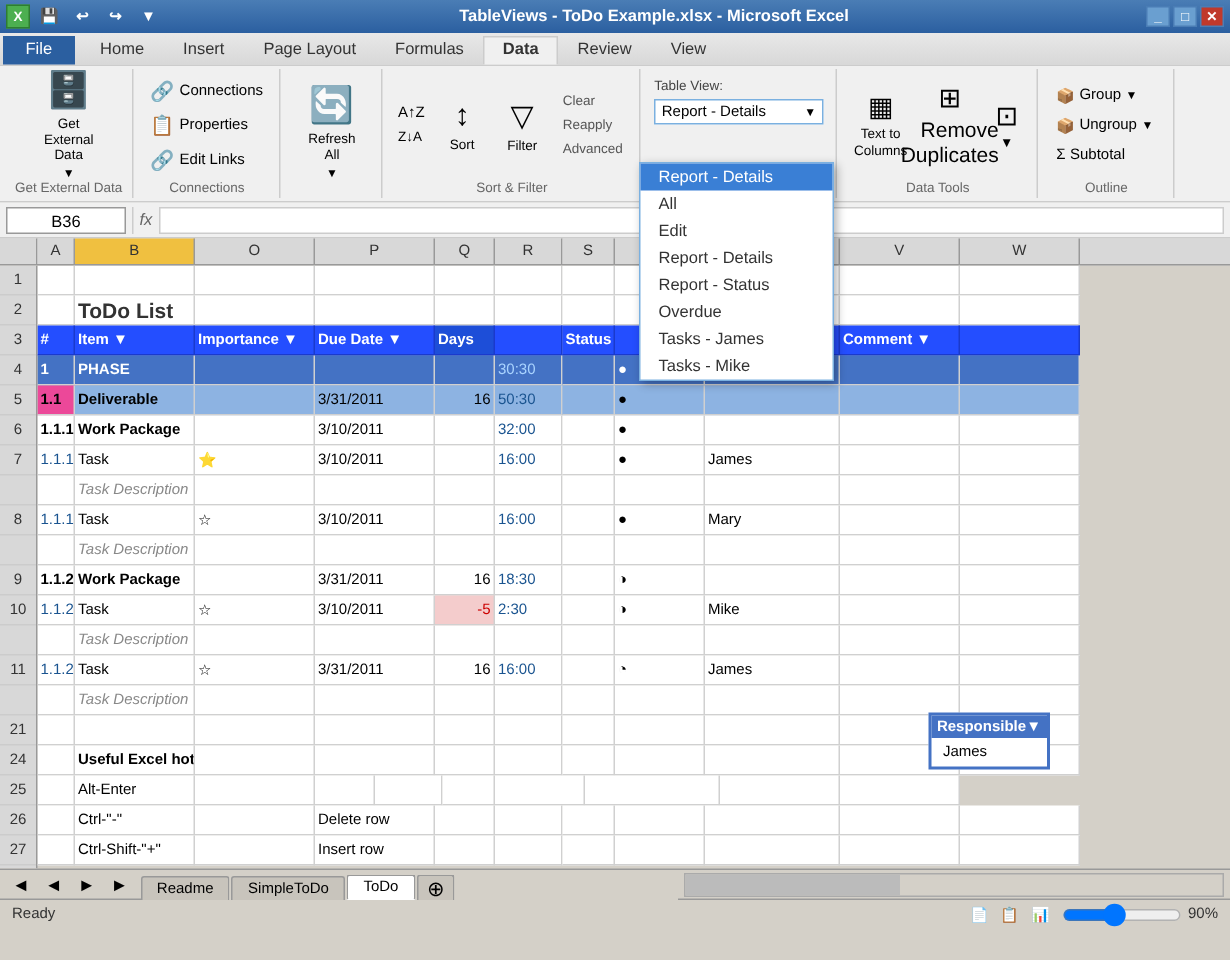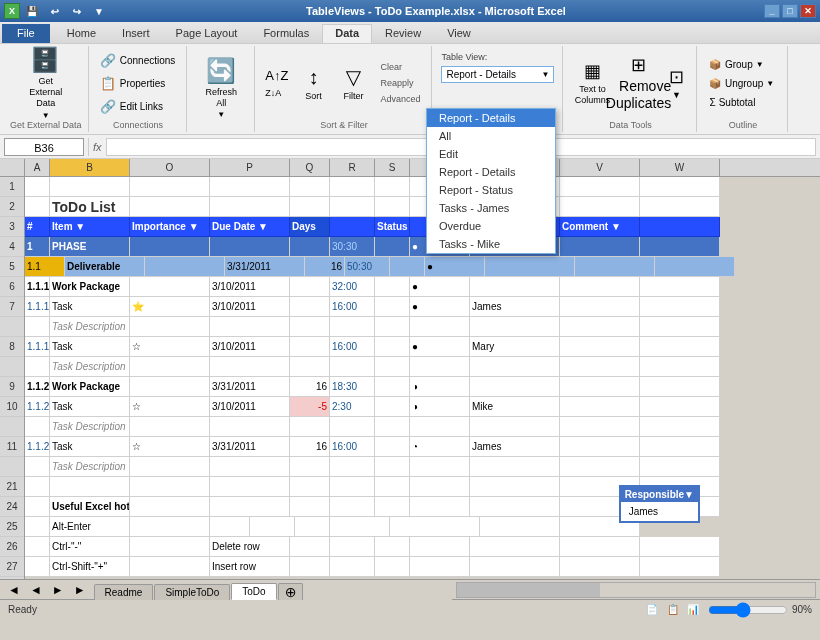--- a/index.html
+++ b/index.html
@@ -90,21 +90,21 @@
     .sheet-tabs { background: #d4d0c8; display: flex; align-items: flex-end; height: 20px; border-top: 1px solid #999; padding-left: 4px; gap: 1px; }
     .sheet-tab { background: #c8c4bc; border: 1px solid #999; border-bottom: none; padding: 2px 10px; font-size: 10px; cursor: pointer; border-radius: 2px 2px 0 0; }
     .sheet-tab.active { background: white; font-weight: normal; border-bottom: 1px solid white; }
 
     
     .status-bar { background: #d4d0c8; height: 20px; display: flex; align-items: center; padding: 0 8px; font-size: 10px; color: #333; border-top: 1px solid #999; justify-content: space-between; }
     .status-right { display: flex; align-items: center; gap: 8px; }
     .zoom-control { display: flex; align-items: center; gap: 4px; }
 
     
-    .float-panel { position: absolute; bottom: 56px; right: 120px; background: white; border: 2px solid #4472c4; padding: 4px 8px; font-size: 10px; }
+    .float-panel { position: absolute; bottom: 66px; right: 120px; background: white; border: 2px solid #4472c4; padding: 4px 8px; font-size: 10px; }
     .float-panel-header { background: #4472c4; color: white; font-weight: bold; font-size: 10px; padding: 2px 4px; margin: -4px -8px 4px -8px; display: flex; justify-content: space-between; align-items: center; }
   </style>
 </head>
 <body>
 
 <div class="title-bar">
   <span class="title-bar-icon">X</span>
   <div class="quick-access" style="background:transparent; height:auto; padding:0; gap:4px; flex:0;">
     <span class="qa-btn">💾</span>
     <span class="qa-btn">↩</span>
@@ -170,21 +170,21 @@
           <span style="font-size:8px;">▼</span>
         </div>
       </div>
       <div class="ribbon-group-title"> </div>
     </div>
 
     <div class="ribbon-group" style="min-width:130px;">
       <div class="ribbon-group-content" style="gap:4px;">
 
         <div style="display:flex; flex-direction:column; gap:1px;">
-          <div class="ribbon-btn-small" style="font-size:13px; padding:1px 2px;">
+          <div class="ribbon-btn-small" style="font-size:10px; padding:1px 2px;">
             <span>A↑Z</span>
           </div>
           <div class="ribbon-btn-small" style="font-size:9px; padding:1px 2px;">
             <span>Z↓A</span>
           </div>
         </div>
 
         <div class="ribbon-btn-large" style="width:36px;">
           <span class="btn-icon" style="font-size:20px;">↕</span>
           <span style="font-size:9px;">Sort</span>
@@ -255,22 +255,22 @@
 
   </div>
 </div>
 
 <div class="dropdown-menu">
   <div class="dropdown-item selected">Report - Details</div>
   <div class="dropdown-item">All</div>
   <div class="dropdown-item">Edit</div>
   <div class="dropdown-item">Report - Details</div>
   <div class="dropdown-item">Report - Status</div>
+  <div class="dropdown-item">Overdue</div>
   <div class="dropdown-item">Tasks - James</div>
-  <div class="dropdown-item">Overdue</div>
   <div class="dropdown-item">Tasks - Mike</div>
 </div>
 
 <div class="formula-bar">
   <div class="name-box">B36</div>
   <div class="formula-bar-sep"></div>
   <span style="font-style:italic; color:#666; font-size:11px;">fx</span>
   <input class="formula-input" type="text" value="" style="">
 </div>
 
@@ -367,21 +367,21 @@
         <div class="grid-cell" style="width:40px; background:#4472c4; color:white;"></div>
         <div class="grid-cell" style="width:45px; background:#4472c4; color:#aad4ff;">30:30</div>
         <div class="grid-cell" style="width:35px; background:#4472c4; color:white;"></div>
         <div class="grid-cell" style="width:60px; background:#4472c4; color:white;">●</div>
         <div class="grid-cell" style="width:90px; background:#4472c4; color:white;"></div>
         <div class="grid-cell" style="width:80px; background:#4472c4; color:white;"></div>
         <div class="grid-cell" style="width:80px; background:#4472c4; color:white;"></div>
       </div>
 
       <div class="grid-row">
-        <div class="grid-cell" style="width:40px; background:#eab308; font-weight:normal;">1.1</div>
+        <div class="grid-cell" style="width:25px; background:#ec4899; font-weight:bold;">1.1</div>
         <div class="grid-cell" style="width:80px; background:#8db3e2; font-weight:bold;">Deliverable</div>
         <div class="grid-cell" style="width:80px; background:#8db3e2;"></div>
         <div class="grid-cell" style="width:80px; background:#8db3e2;">3/31/2011</div>
         <div class="grid-cell" style="width:40px; background:#8db3e2; justify-content:flex-end;">16</div>
         <div class="grid-cell" style="width:45px; background:#8db3e2; color:#1a5490;">50:30</div>
         <div class="grid-cell" style="width:35px; background:#8db3e2;"></div>
         <div class="grid-cell" style="width:60px; background:#8db3e2;">●</div>
         <div class="grid-cell" style="width:90px; background:#8db3e2;"></div>
         <div class="grid-cell" style="width:80px; background:#8db3e2;"></div>
         <div class="grid-cell" style="width:80px; background:#8db3e2;"></div>

